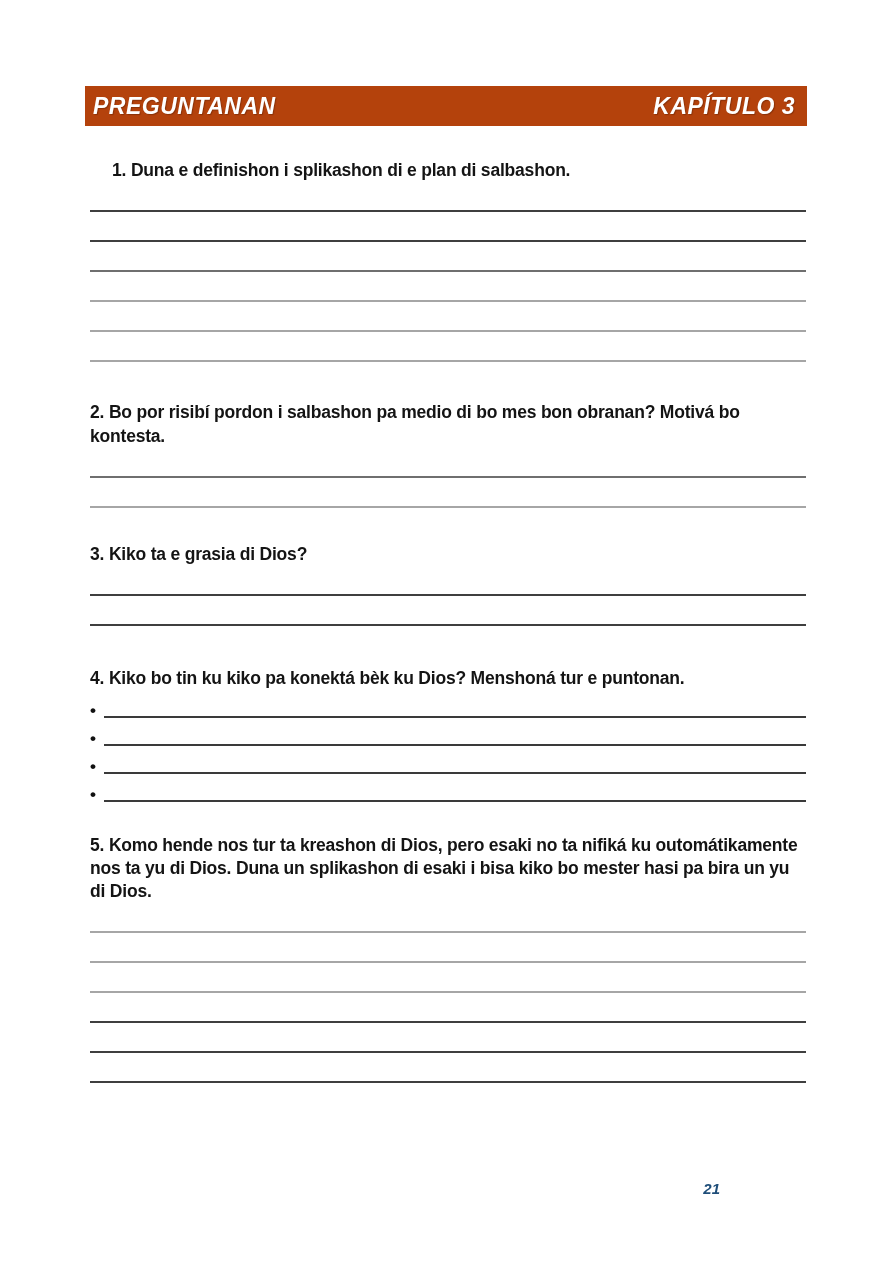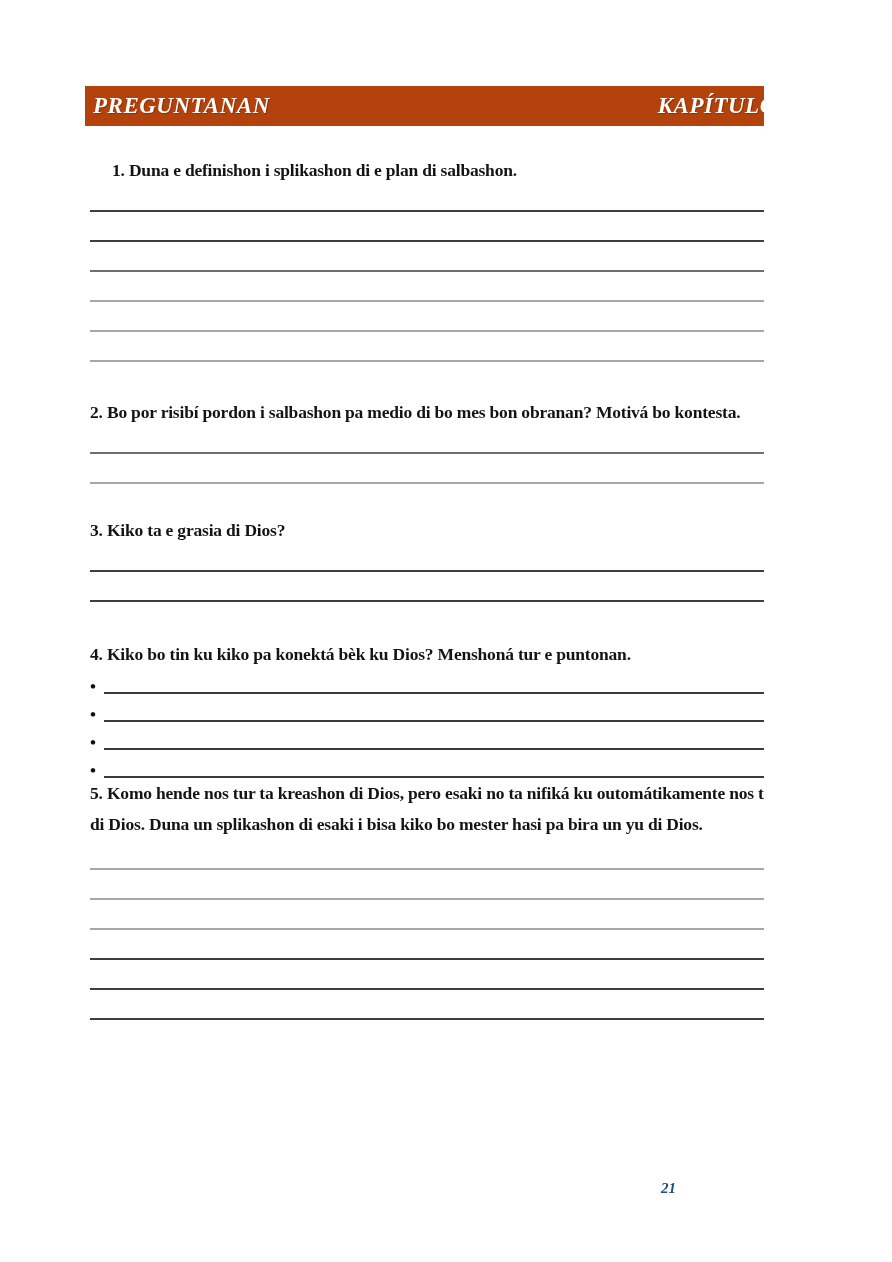--- a/index.html
+++ b/index.html
@@ -1,23 +1,24 @@
 <!DOCTYPE html>
 <html><head>
 <meta charset="utf-8">
 <style>
   html, body { margin: 0; padding: 0; background: #ffffff; }
   .page {
     position: relative;
     width: 764px;
     height: 1262px;
     background: #ffffff;
-    font-family: Liberation Serif, serif;
+    font-family: Liberation Sans, sans-serif;
     color: #1a1a1a;
     overflow: hidden;
+    padding-left: 44px;
   }
   
   .header-bar {
     position: absolute;
     left: 85px;
     top: 86px;
     width: 722px;
     height: 40px;
     background: #B4420C;
     display: flex;
@@ -47,21 +48,21 @@
     font-weight: bold;
     font-size: 17.5px;
     line-height: 24px;
     letter-spacing: -0.2px;
     color: #141414;
   }
   .q1 .q-title { margin-top: 32px; margin-left: 22px; }
   .q2 .q-title { margin-top: 38px; }
   .q3 .q-title { margin-top: 34px; }
   .q4 .q-title { margin-top: 40px; }
-  .q5 .q-title { line-height: 31px; }
+  .q5 .q-title { margin-top: 32px; line-height: 23px; }
   
   .line-row {
     height: 30px;
     box-sizing: border-box;
     border-bottom: 2px solid #7a7a7a;
   }
   .line-row.dark  { border-bottom-color: #3f3f3f; }
   .line-row.mid   { border-bottom-color: #6f6f6f; }
   .line-row.light { border-bottom-color: #a6a6a6; }
   

